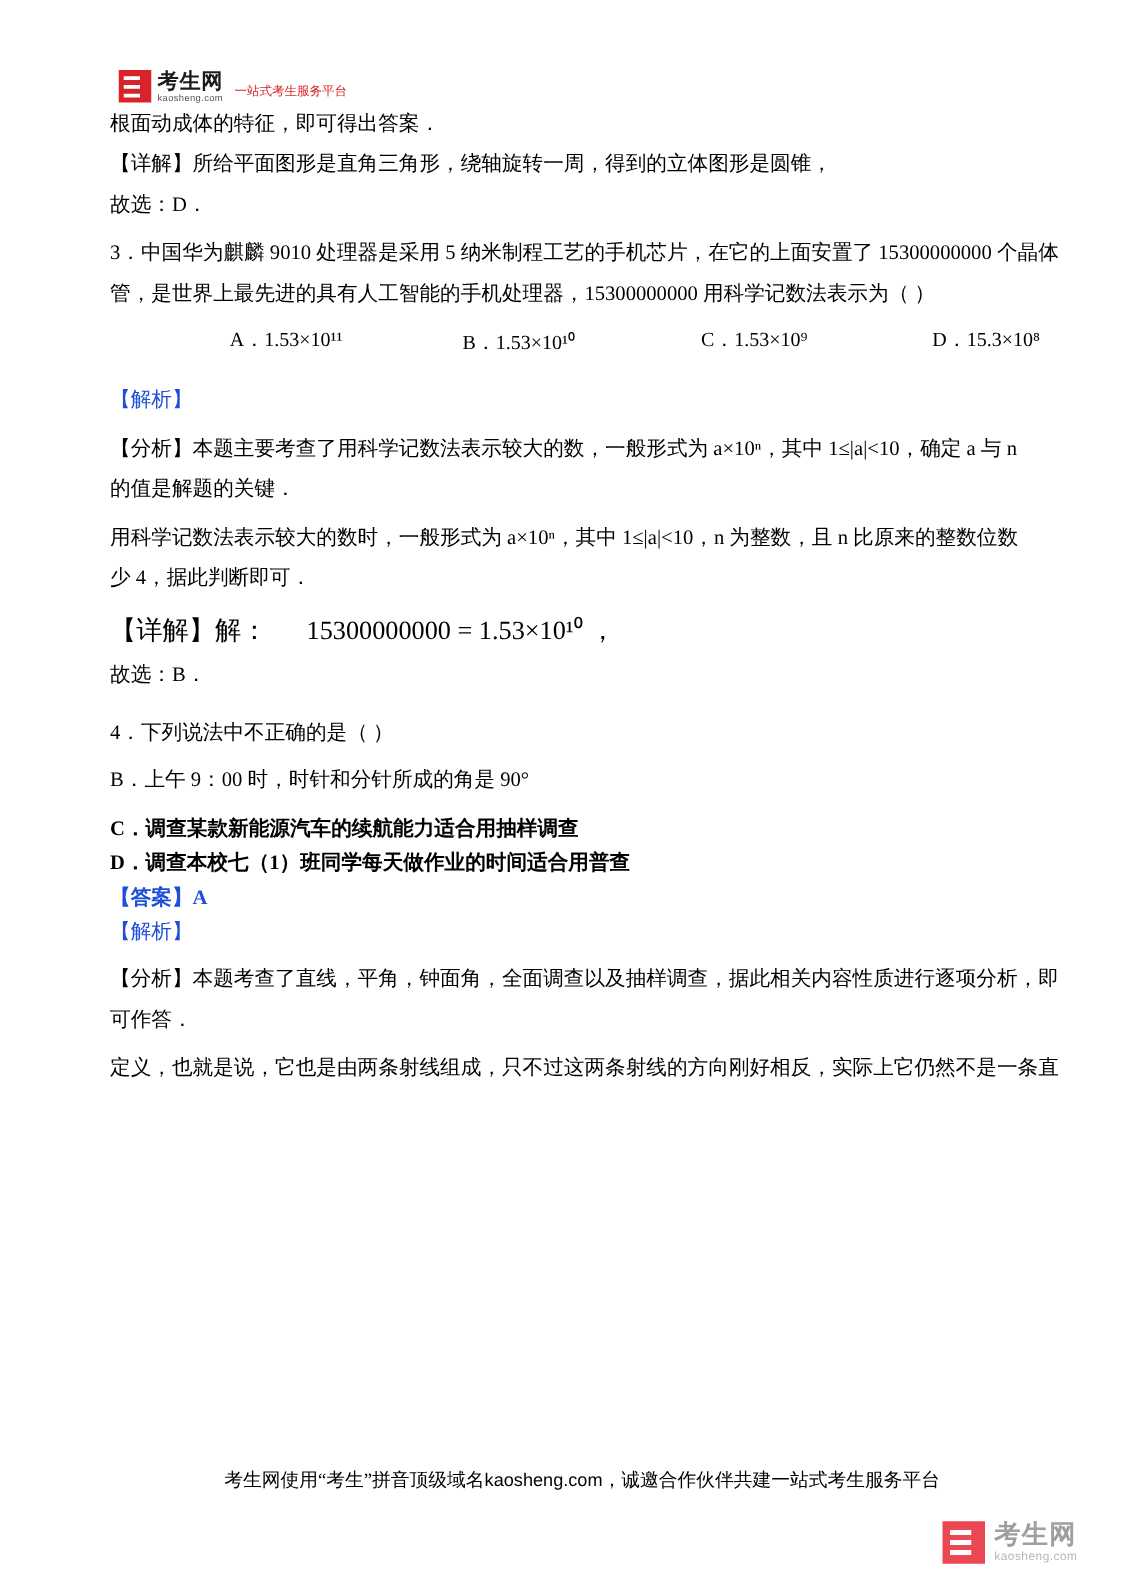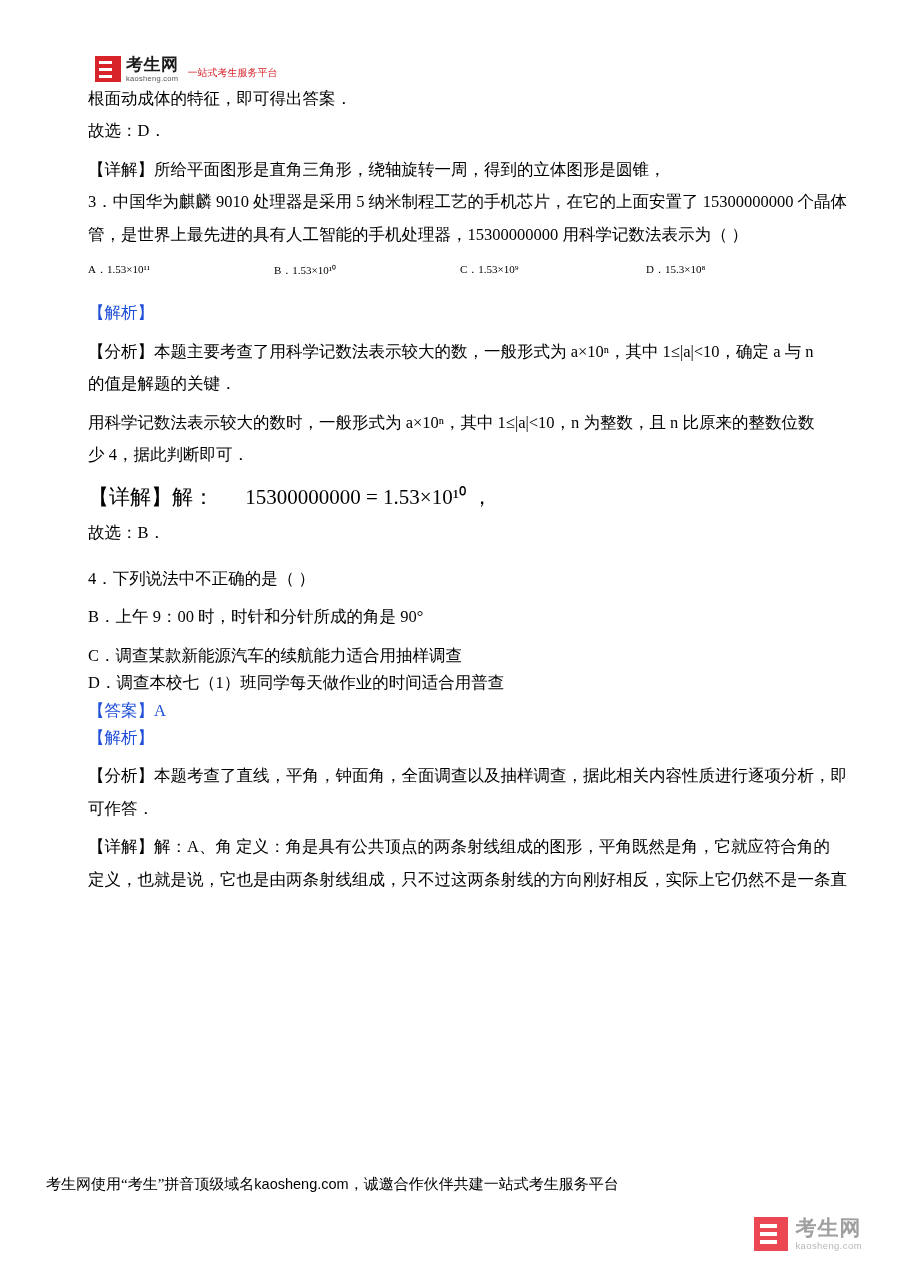--- a/index.html
+++ b/index.html
@@ -92,51 +92,51 @@
     font-size: 16.5px;
     line-height: 1.30;
     margin: 0 0 11px 0;
     white-space: nowrap;
   }
   .tag {
     color: #1f4fd8;
   }
   .opt-row {
     display: flex;
-    font-size: 11px;
+    font-size: 16px;
     margin: 0 0 27px 0;
+    text-align: right;
   }
   .opt {
     width: 186px;
     white-space: nowrap;
   }
-  .gap-small { margin-bottom: 6px; }
+  .gap-small { margin-bottom: 6px; font-weight: bold; }
   .gap-mid { margin-bottom: 17px; }
   .gap-big { margin-bottom: 24px; }
 
   
   .eqline {
     font-size: 21px;
     margin: 0 0 11px 0;
   }
   .eq-inline {
     display: inline-block;
     margin-left: 26px;
   }
 
   
   .footer {
     position: absolute;
     left: 0;
     top: 1175px;
     width: 752px;
-    text-align: left;
+    text-align: right;
     font-size: 15px;
     font-family: "Liberation Serif", serif;
-    padding-left: 46px;
   }
   .footer .dom {
     font-family: "Liberation Sans", sans-serif;
     font-size: 14.5px;
   }
   .watermark {
     position: absolute;
     right: 38px;
     bottom: 22px;
     display: flex;
@@ -192,23 +192,23 @@
       <span class="logo-cn">考生网</span>
       <span class="logo-en">kaosheng.com</span>
     </div>
     <span class="logo-slogan">一站式考生服务平台</span>
   </div>
 
   <div class="content">
 
     <p class="line">根面动成体的特征，即可得出答案．</p>
 
+    <p class="line">【详解】所给平面图形是直角三角形，绕轴旋转一周，得到的立体图形是圆锥，</p>
+
     <p class="line gap-mid">故选：D．</p>
-
-    <p class="line">【详解】所给平面图形是直角三角形，绕轴旋转一周，得到的立体图形是圆锥，</p>
 
     <p class="line">3．中国华为麒麟 9010 处理器是采用 5 纳米制程工艺的手机芯片，在它的上面安置了 15300000000 个晶体</p>
     <p class="line gap-mid">管，是世界上最先进的具有人工智能的手机处理器，15300000000 用科学记数法表示为（     ）</p>
 
     <div class="opt-row gap-big">
       <span class="opt">A．1.53×10¹¹</span>
       <span class="opt">B．1.53×10¹⁰</span>
       <span class="opt">C．1.53×10⁹</span>
       <span class="opt">D．15.3×10⁸</span>
     </div>
@@ -237,21 +237,20 @@
     <p class="line gap-mid">B．上午 9：00 时，时针和分针所成的角是 90°</p>
     <p class="line gap-small">C．调查某款新能源汽车的续航能力适合用抽样调查</p>
     <p class="line gap-small">D．调查本校七（1）班同学每天做作业的时间适合用普查</p>
 
     <p class="line tag gap-small">【答案】A</p>
     <p class="line tag gap-mid">【解析】</p>
 
     <p class="line">【分析】本题考查了直线，平角，钟面角，全面调查以及抽样调查，据此相关内容性质进行逐项分析，即</p>
     <p class="line gap-mid">可作答．</p>
 
-    <p class="line">【详解】解：A、角   定义：角是具有公共顶点的两条射线组成的图形，平角既然是角，它就应符合角的</p>
     <p class="line">定义，也就是说，它也是由两条射线组成，只不过这两条射线的方向刚好相反，实际上它仍然不是一条直</p>
 
   </div>
 
   <div class="footer">
     <span>考生网使用“考生”拼音顶级域名</span><span class="dom">kaosheng.com</span><span>，诚邀合作伙伴共建一站式考生服务平台</span>
   </div>
 
   <div class="watermark">
     <div class="wm-mark"></div>

